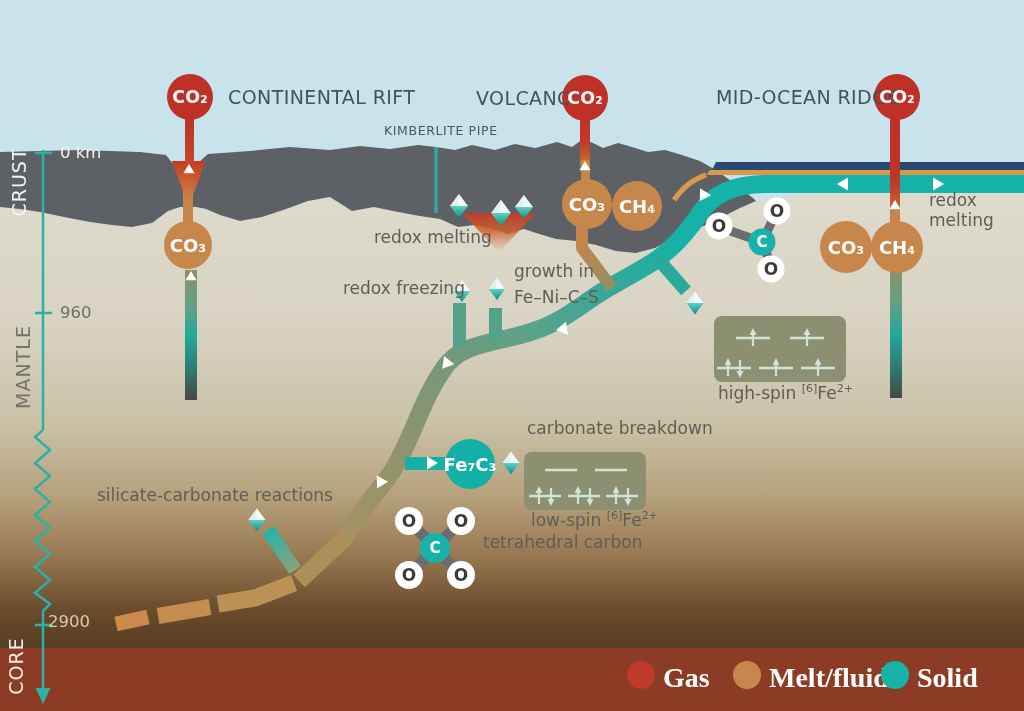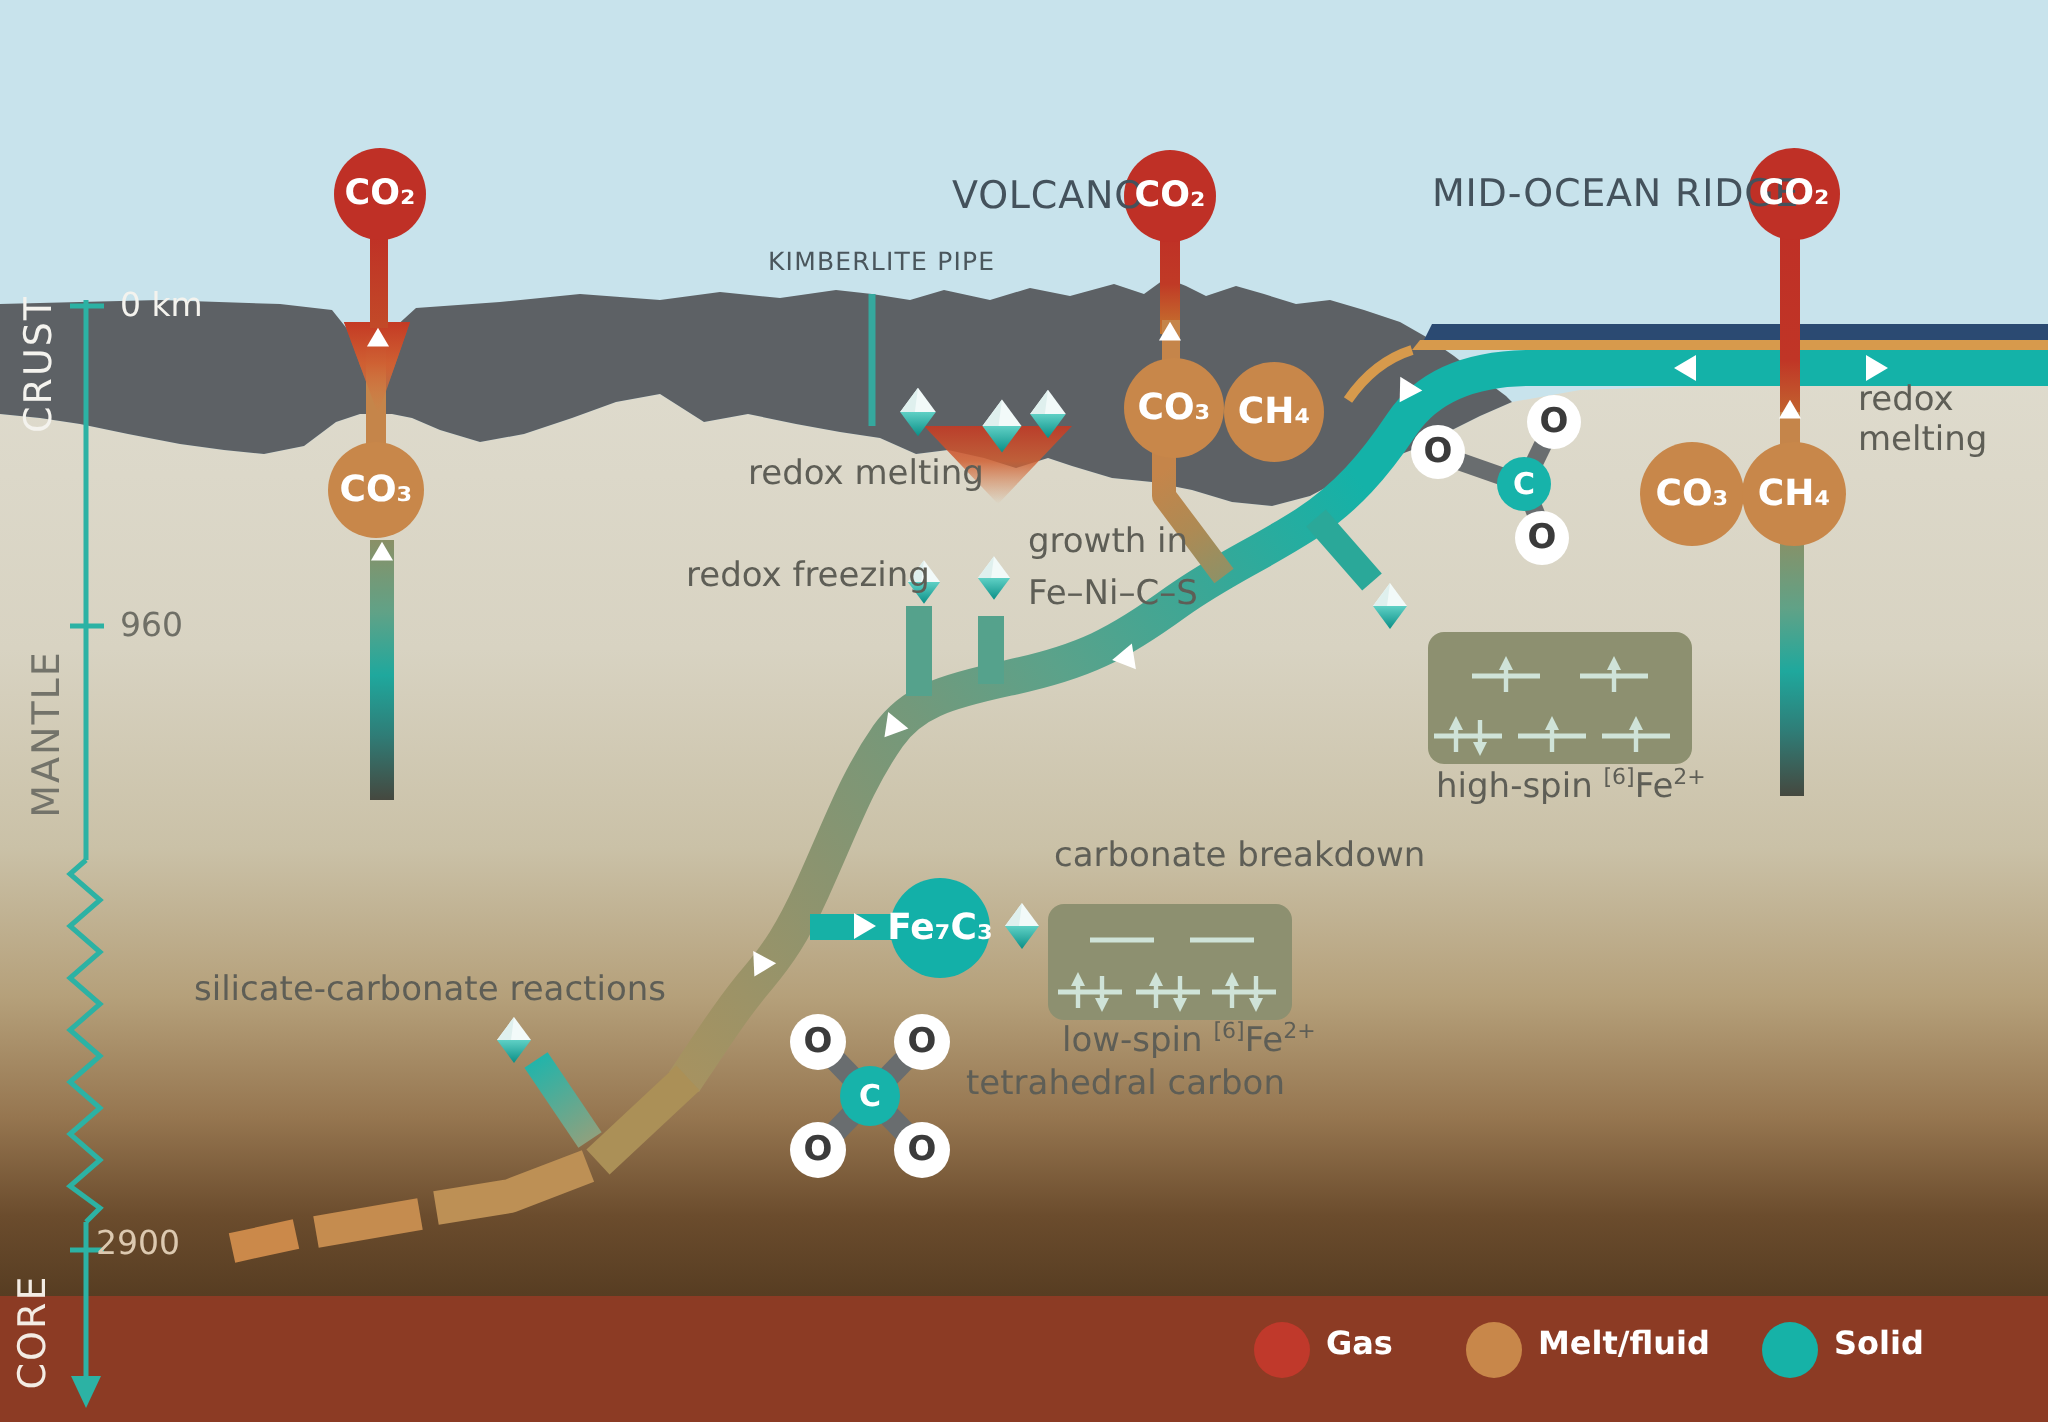--- a/index.html
+++ b/index.html
@@ -8,21 +8,21 @@
   #art{position:absolute;left:0;top:0;}
   .lbl{position:absolute;color:#5e5e56;font-size:17px;line-height:1.12;white-space:nowrap;}
   .title{color:#44525c;font-size:19px;letter-spacing:.4px;}
   .small{font-size:12.5px;letter-spacing:.6px;color:#4a565c;}
   .rot{transform:translate(-50%,-50%) rotate(-90deg);font-size:19px;letter-spacing:1px;}
   .white{color:#f4f3ee;}
   .mol{position:absolute;color:#fff;font-weight:bold;transform:translate(-50%,-50%);white-space:nowrap;}
   .oatom{color:#3b3b3b;}
   sup{font-size:11px;}
   .legend-swatch{position:absolute;width:28px;height:28px;border-radius:50%;}
-  .legend-lbl{position:absolute;color:#fff;font-weight:bold;font-size:16px;white-space:nowrap;}
+  .legend-lbl{position:absolute;color:#fff;font-weight:bold;font-size:28px;white-space:nowrap;font-family:Liberation Serif, serif;}
 </style>
 </head>
 <body>
 
 <div id="stage">
 
 <svg id="art" width="1024" height="711" viewBox="0 0 1024 711">
   <defs>
     <linearGradient id="mantleGrad" gradientUnits="userSpaceOnUse" x1="0" y1="150" x2="0" y2="648">
       <stop offset="0" stop-color="#e0ddd0"></stop>
@@ -252,20 +252,21 @@
     <use href="#farrow" transform="translate(432,463)"></use>
     <use href="#farrow" transform="translate(843,184) rotate(180)"></use>
     <use href="#farrow" transform="translate(938,184)"></use>
     <use href="#farrow" transform="translate(189,169) rotate(-90) scale(.85)"></use>
     <use href="#farrow" transform="translate(585,166) rotate(-90) scale(.85)"></use>
     <use href="#farrow" transform="translate(895,205) rotate(-90) scale(.85)"></use>
     <use href="#farrow" transform="translate(191,276) rotate(-90) scale(.85)"></use>
   </g>
 </svg>
 
+  <div class="lbl title" style="left:228px;top:87px">CONTINENTAL RIFT</div>
   <div class="lbl title" style="left:476px;top:88px">VOLCANO</div>
   <div class="lbl title" style="left:716px;top:87px">MID-OCEAN RIDGE</div>
   <div class="lbl small" style="left:384px;top:124px">KIMBERLITE PIPE</div>
 
   <div class="lbl white" style="left:60px;top:144px;font-size:16.5px">0 km</div>
   <div class="lbl" style="left:60px;top:304px;font-size:16.5px;color:#6f6f66">960</div>
   <div class="lbl" style="left:48px;top:613px;font-size:16.5px;color:#dcc9b0">2900</div>
   <div class="lbl rot white" style="left:20px;top:182px">CRUST</div>
   <div class="lbl rot" style="left:24px;top:367px;color:#73736a">MANTLE</div>
   <div class="lbl rot" style="left:17px;top:666px;color:#f3ece4">CORE</div>

